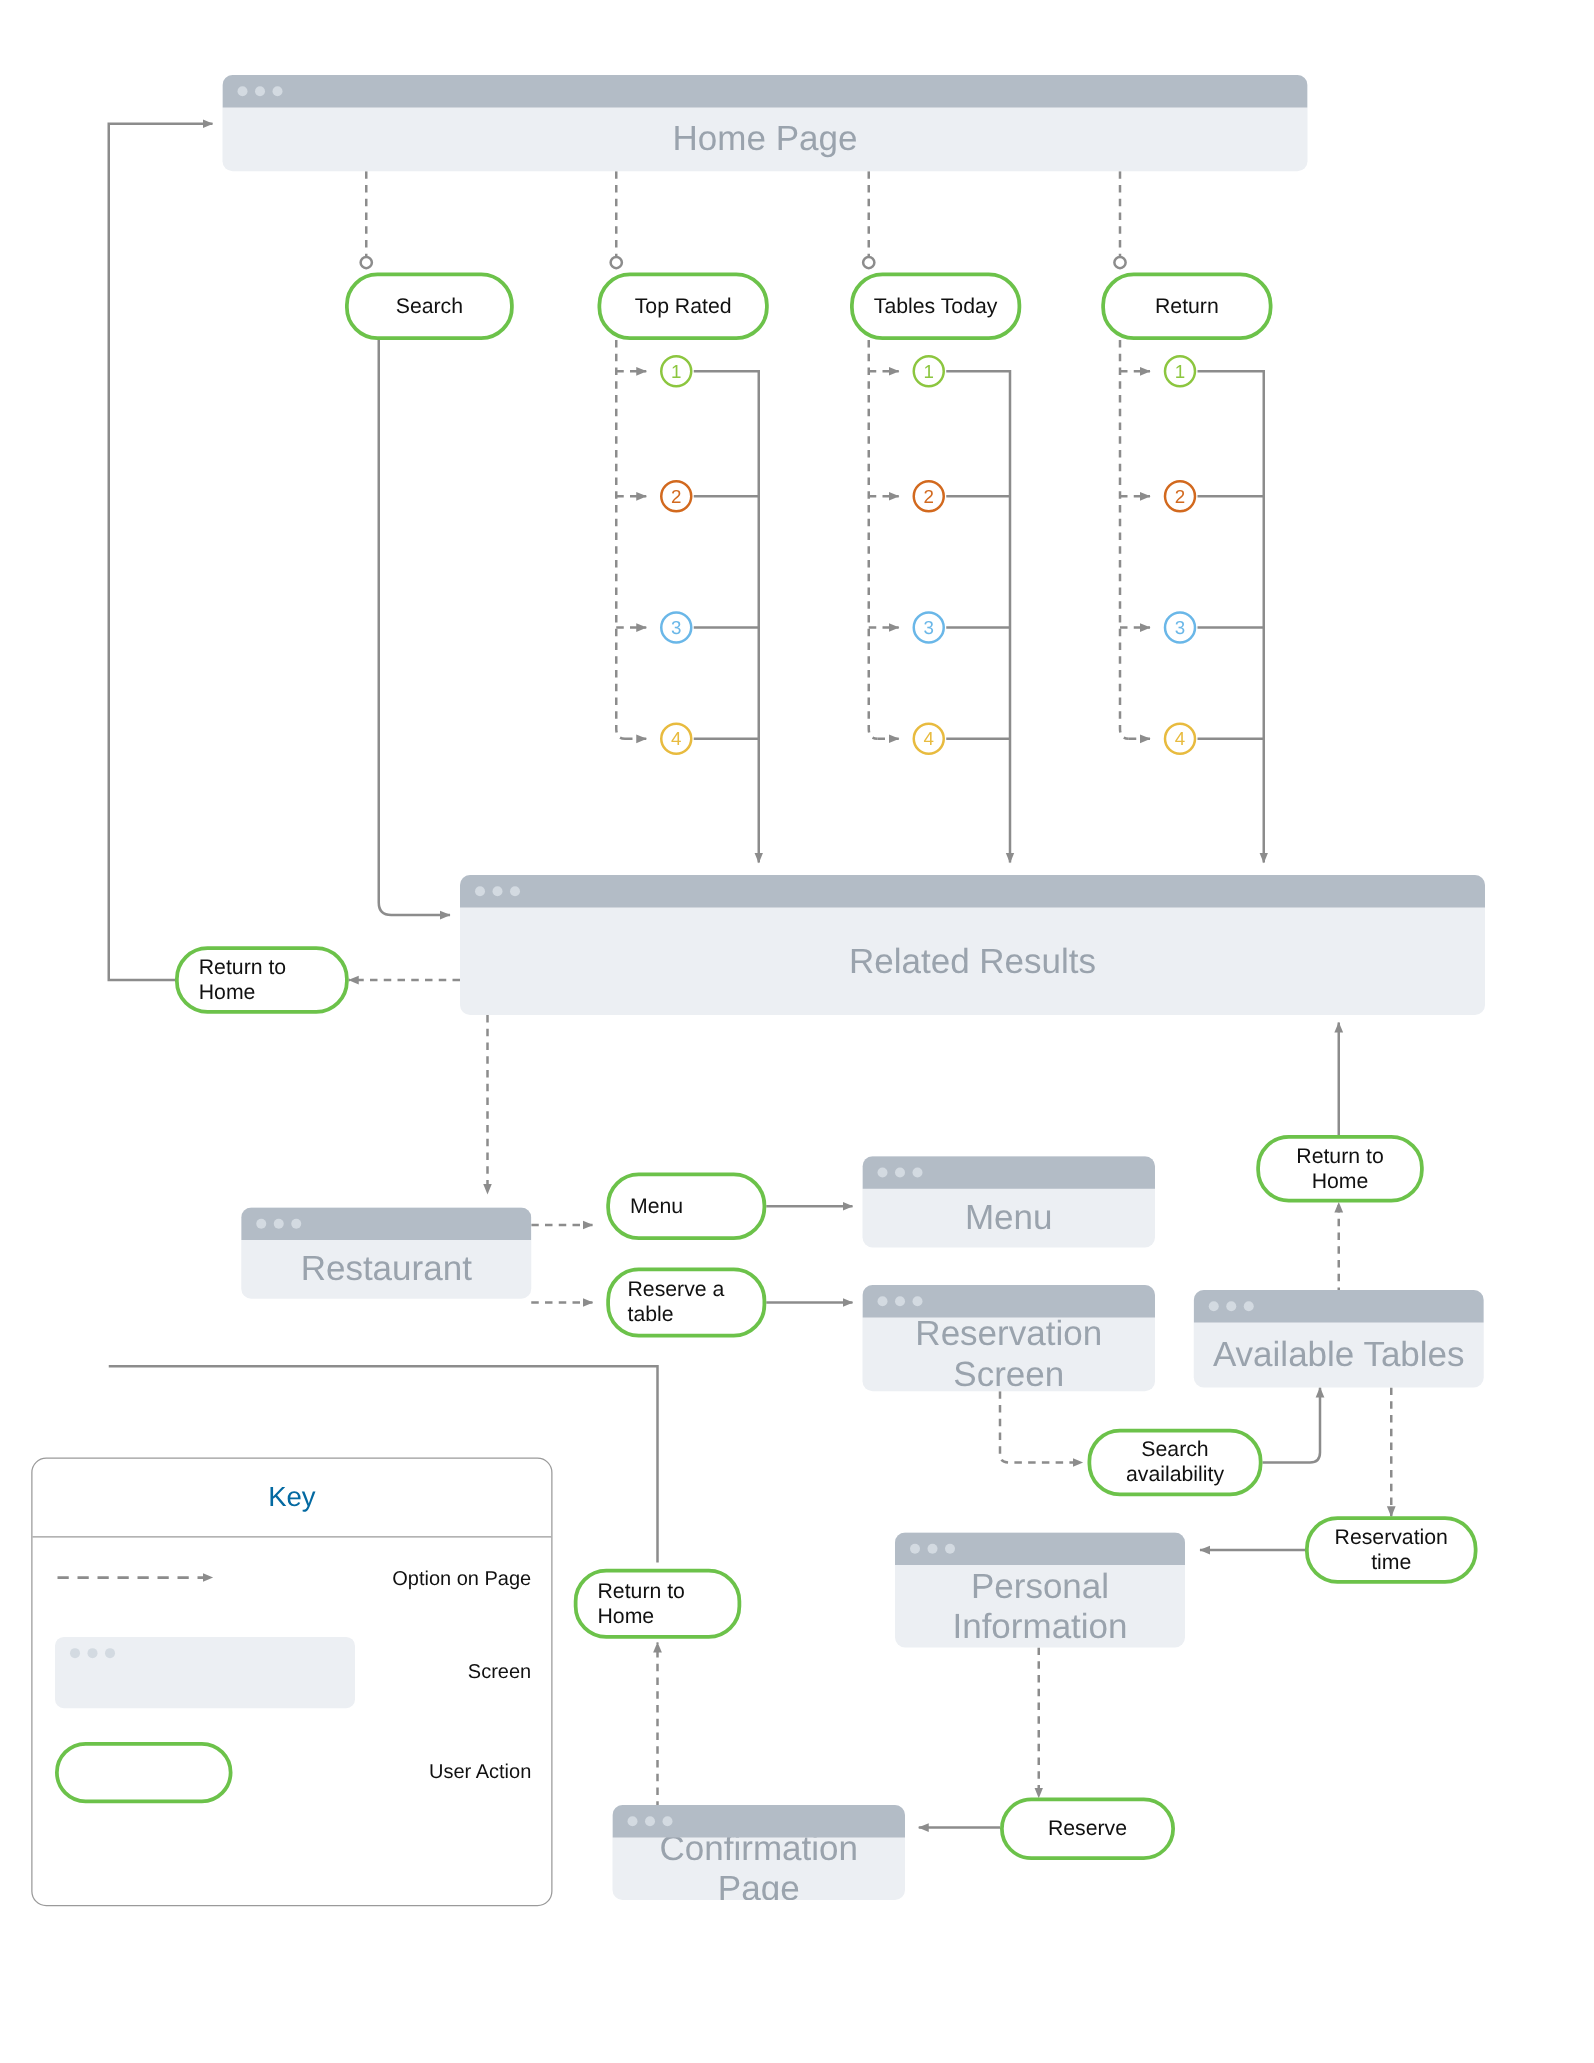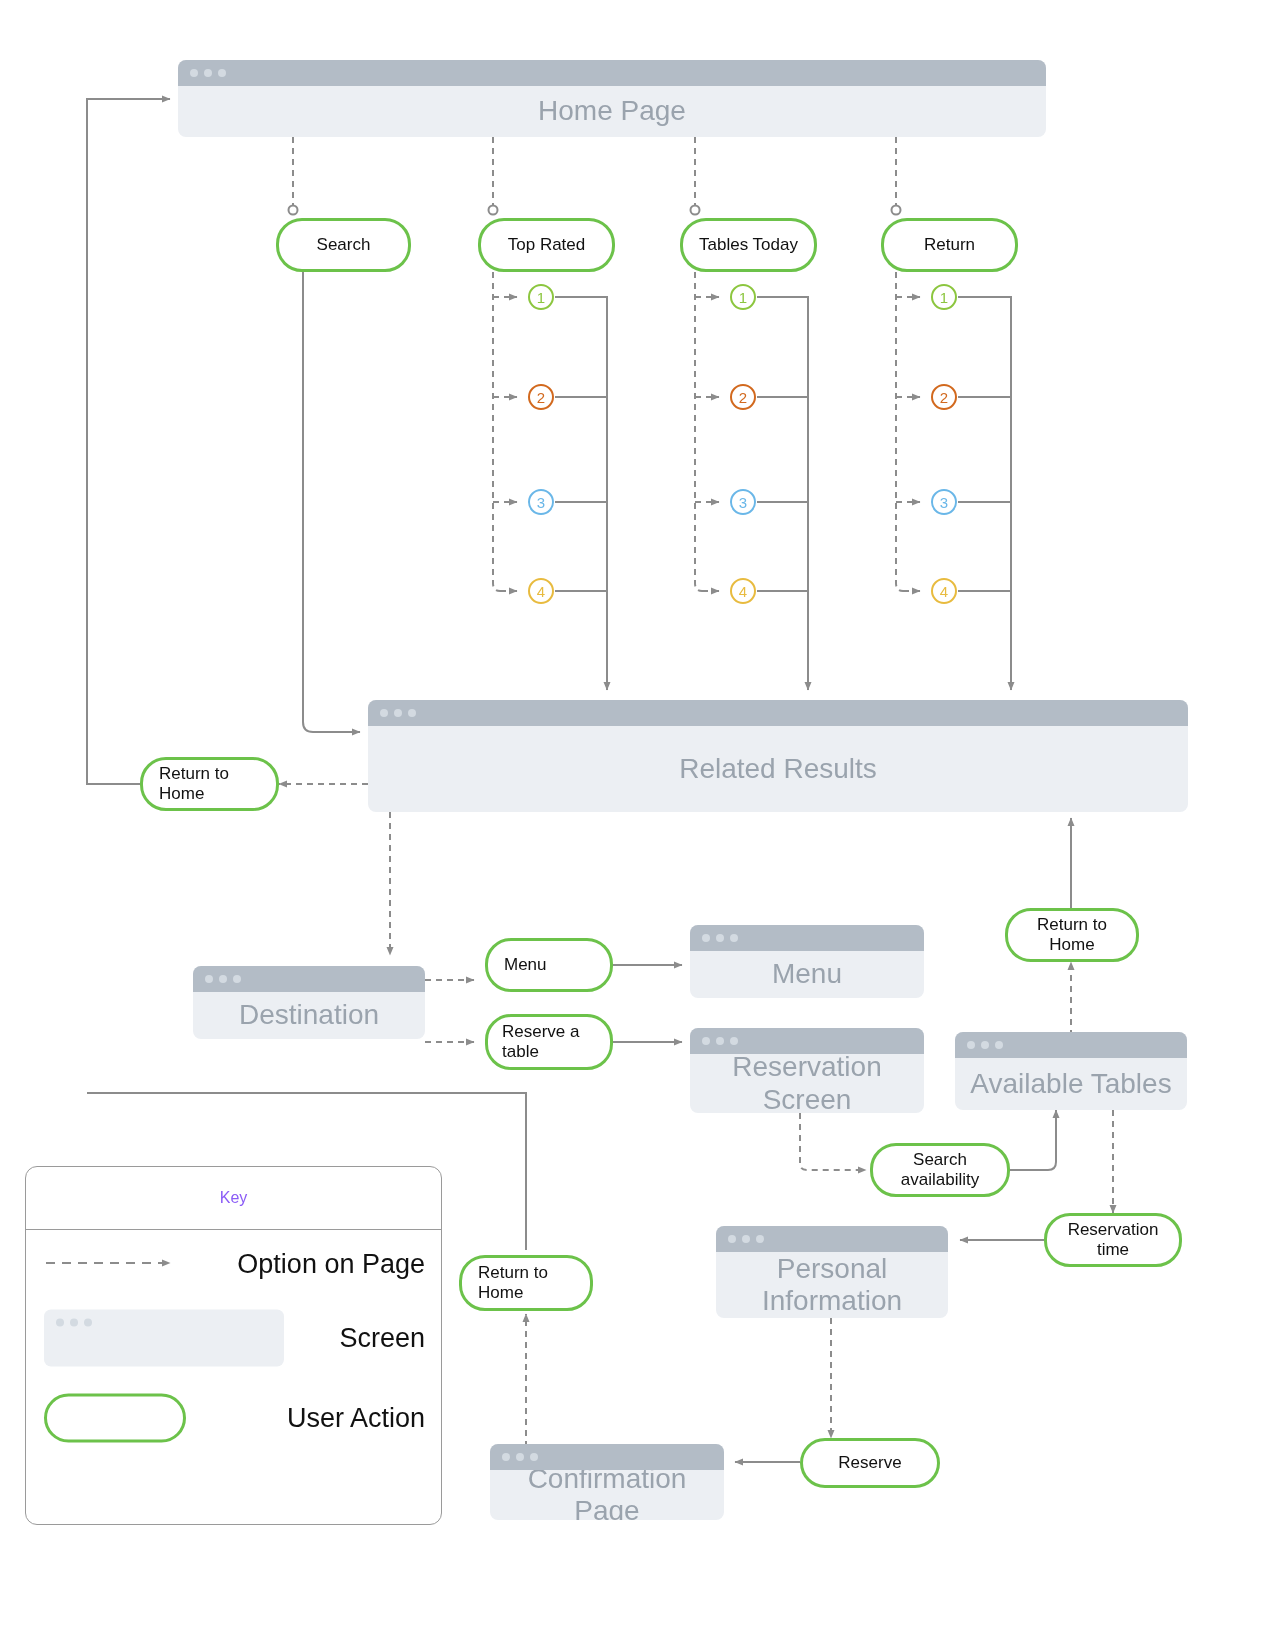--- a/index.html
+++ b/index.html
@@ -107,36 +107,36 @@
     box-sizing: border-box;
     border: 1.5px solid #9a9a9a;
     border-radius: 12px;
     background: #ffffff;
   }
   #key-title {
     height: 63px;
     display: flex;
     align-items: center;
     justify-content: center;
-    font-size: 16px;
-    color: #8b5cf6;
+    font-size: 22px;
+    color: #0369a1;
     border-bottom: 1.5px solid #9a9a9a;
     box-sizing: border-box;
   }
   .key-row {
     position: relative;
     height: 68px;
     display: flex;
     align-items: center;
     box-sizing: border-box;
   }
   .key-row .key-label {
     position: absolute;
     right: 16px;
-    font-size: 27px;
+    font-size: 16px;
     color: #111;
     white-space: nowrap;
   }
   .key-sample {
     position: absolute;
     left: 18px;
     top: 50%;
     transform: translateY(-50%);
   }
   .key-screen-sample {
@@ -275,21 +275,21 @@
   </div>
 
   <div class="screen" style="left:193px; top:966px; width:232px; height:73px;">
     <div class="titlebar">
       <span class="dots">
           <i></i>
           <i></i>
           <i></i>
         </span>
     </div>
-    <div class="screen-label">Destination</div>
+    <div class="screen-label">Restaurant</div>
   </div>
 
   <div class="screen" style="left:690px; top:925px; width:234px; height:73px;">
     <div class="titlebar">
       <span class="dots">
           <i></i>
           <i></i>
           <i></i>
         </span>
     </div>

